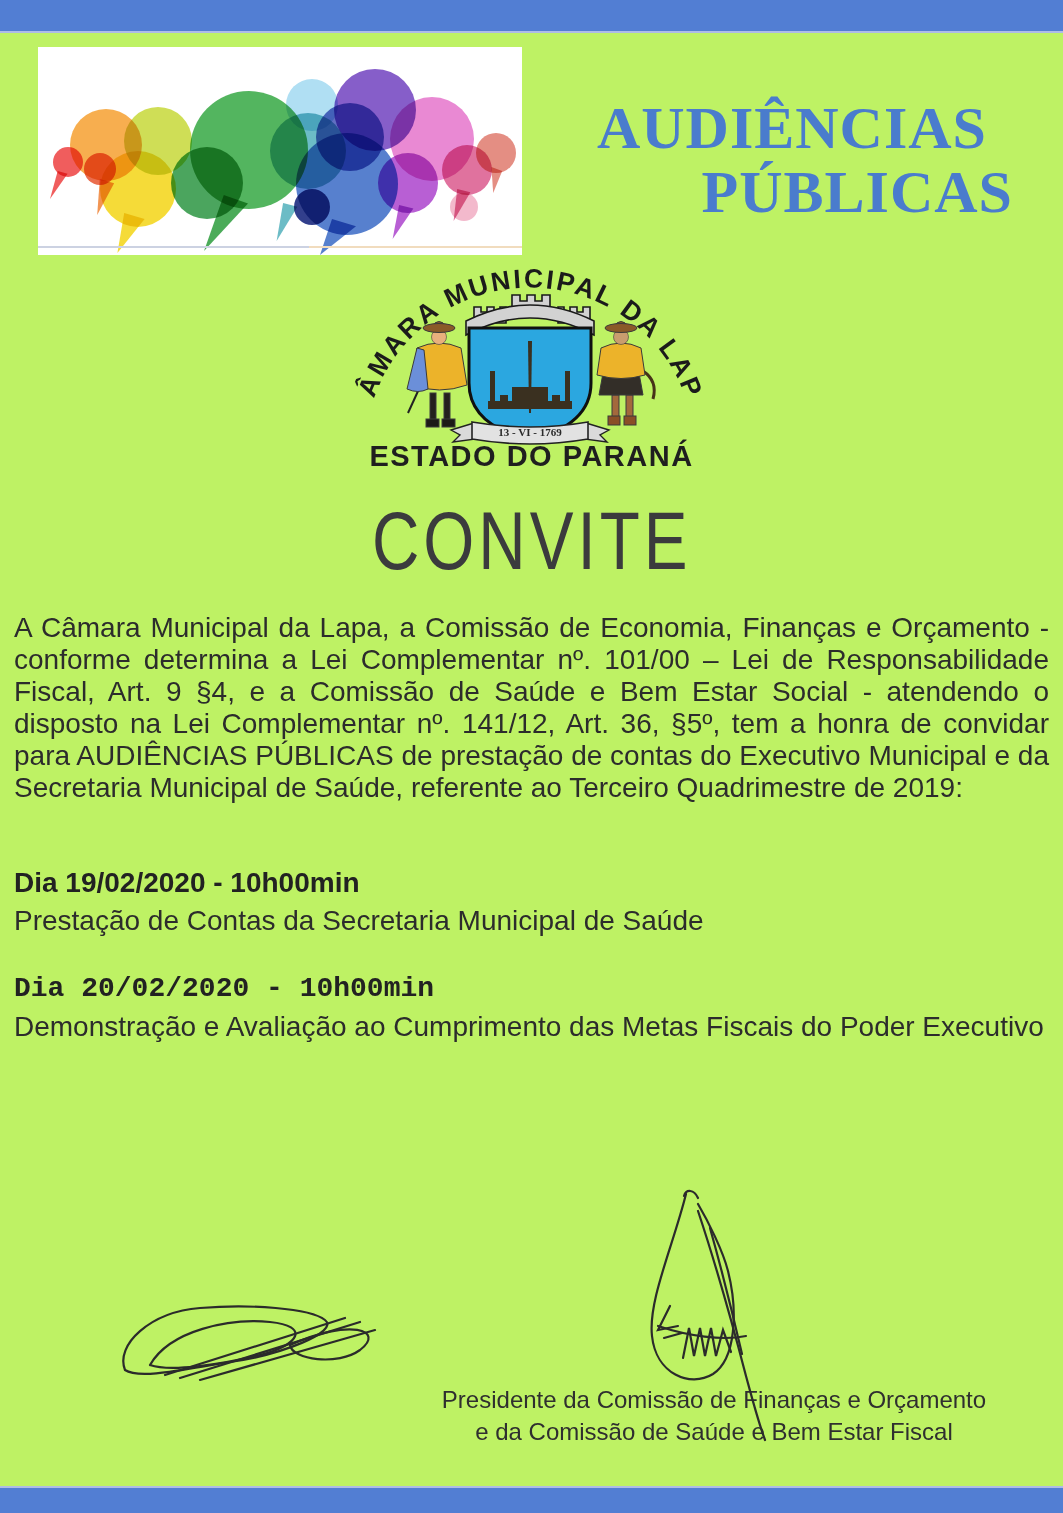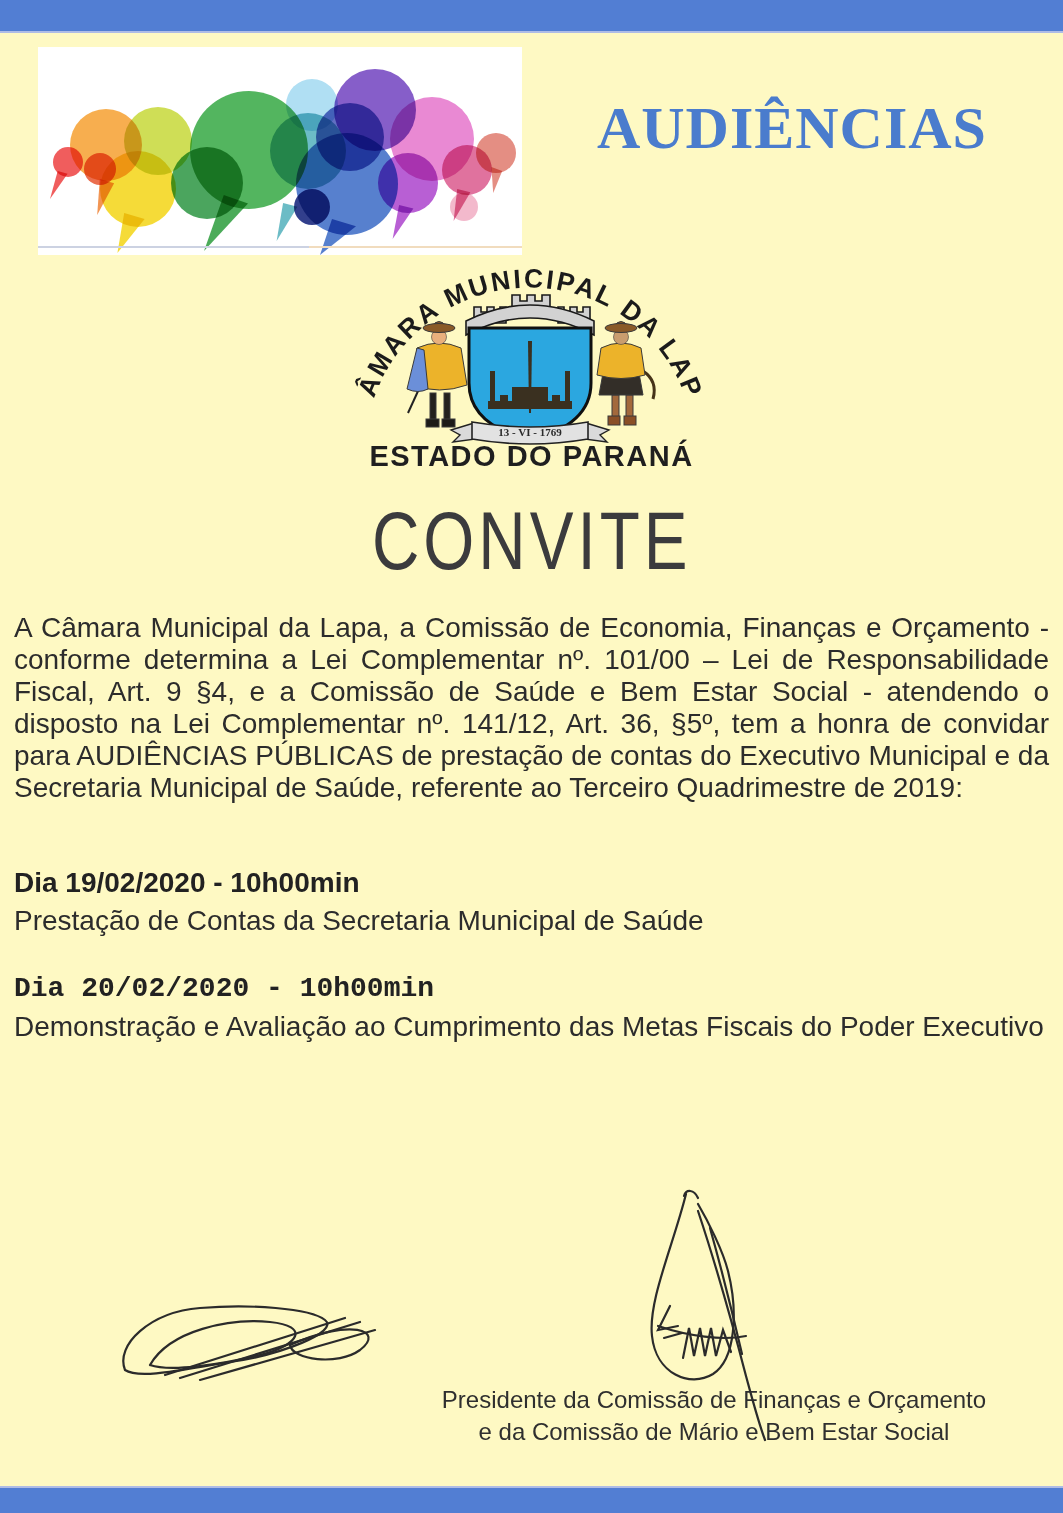--- a/index.html
+++ b/index.html
@@ -1,16 +1,16 @@
 <!DOCTYPE html>
 <html><head>
 <meta charset="utf-8">
 <style>
   html,body{margin:0;padding:0;background:#ffffff;}
-  #page{position:relative;width:1063px;height:1513px;background:#fef9c3;overflow:hidden;
+  #page{position:relative;width:1063px;height:1513px;background:#bef264;overflow:hidden;
         font-family:"Liberation Sans",sans-serif;color:#2d2d2d;}
 
   .bar{position:absolute;left:0;width:1063px;height:31px;background:#527ed3;}
   #topbar{top:0;border-bottom:2px solid #aebce6;}
   #bottombar{top:1486px;height:27px;border-top:2px solid #aebce6;}
 
   
   #bubbles{position:absolute;left:38px;top:47px;width:484px;height:208px;background:#fff;overflow:hidden;}
   .b{position:absolute;border-radius:50%;mix-blend-mode:multiply;}
   .t{position:absolute;mix-blend-mode:multiply;}
@@ -90,20 +90,21 @@
     <div class="t" style="left:448px;top:120px;width:18px;height:26px;background:#e07a6d;opacity:.85;clip-path:polygon(30% 0,90% 15%,40% 100%);"></div>
     <div class="b" style="left:412px;top:146px;width:28px;height:28px;background:#f0a8c0;opacity:.8;"></div>
     <div id="bubbles-baseline">
         <span class="l"></span>
         <span class="r"></span>
       </div>
   </div>
 
   <div id="main-title">
     <div class="line1">AUDIÊNCIAS</div>
+    <div class="line2">PÚBLICAS</div>
   </div>
 
   <svg id="crest" viewBox="0 0 356 200">
     <defs>
         <path id="arcPath" d="M 18,152 A 165,165 0 0 1 334,152" fill="none"></path>
       </defs>
     <text font-family="Liberation Sans, sans-serif" font-size="26.5" font-weight="bold" fill="#1b1b1b" letter-spacing="2.5">
       <textPath href="#arcPath" startOffset="50%" text-anchor="middle">CÂMARA MUNICIPAL DA LAPA</textPath>
     </text>
 
@@ -193,18 +194,18 @@
       <path d="M36,152 L54,147"></path>
       <path d="M55,172 l6,-30 l5,28 l6,-28 l5,28 l6,-28 l5,28 l7,-26 l8,22"></path>
       <path d="M70,25 C85,70 105,140 118,190 C124,212 130,235 137,254"></path>
       <path d="M82,42 C96,92 108,142 114,168"></path>
       <path d="M30,140 C60,150 95,155 118,150"></path>
     </g>
   </svg>
 
   <div id="sig2-block" class="sig-block">
     <div class="sig-role">Presidente da Comissão de Finanças e Orçamento</div>
-    <div class="sig-role">e da Comissão de Mário e Bem Estar Social</div>
+    <div class="sig-role">e da Comissão de Saúde e Bem Estar Fiscal</div>
   </div>
 
   <div id="bottombar" class="bar"></div>
 
 </div>
 
 </body></html>

